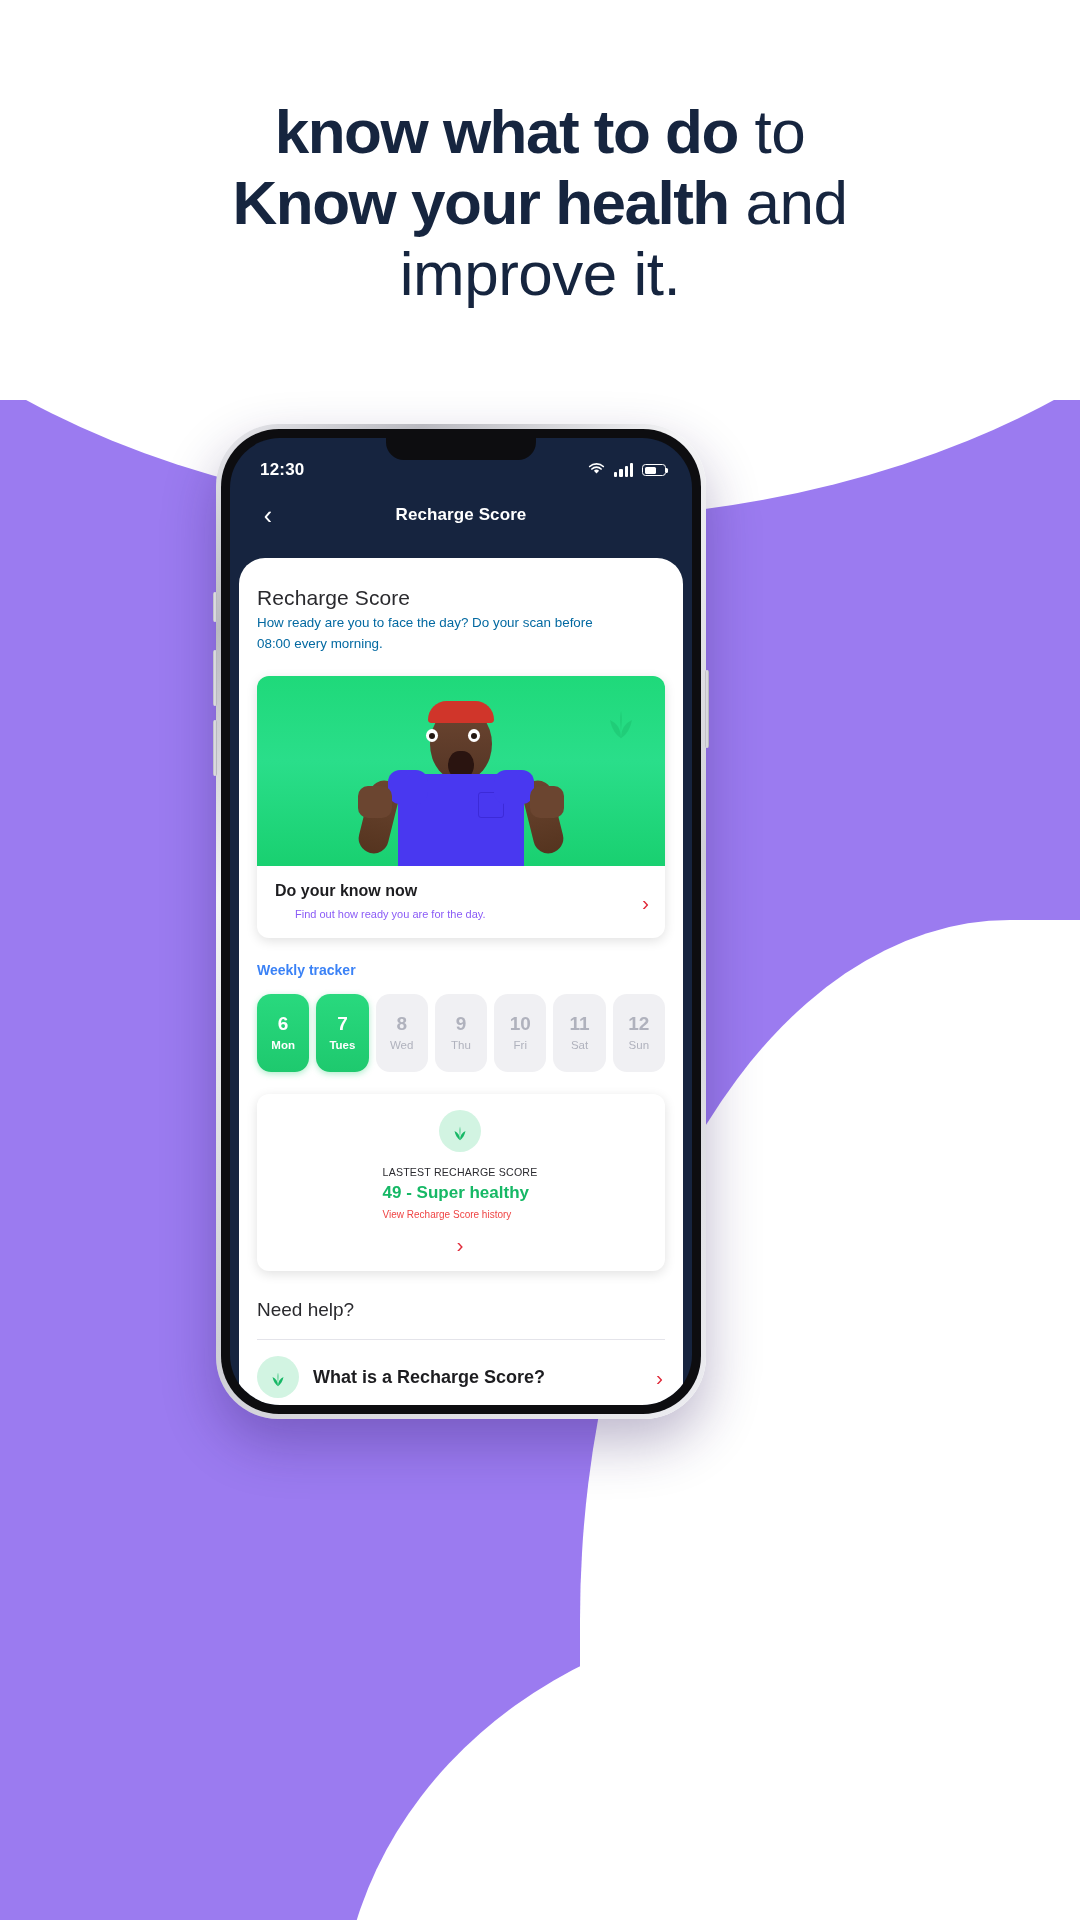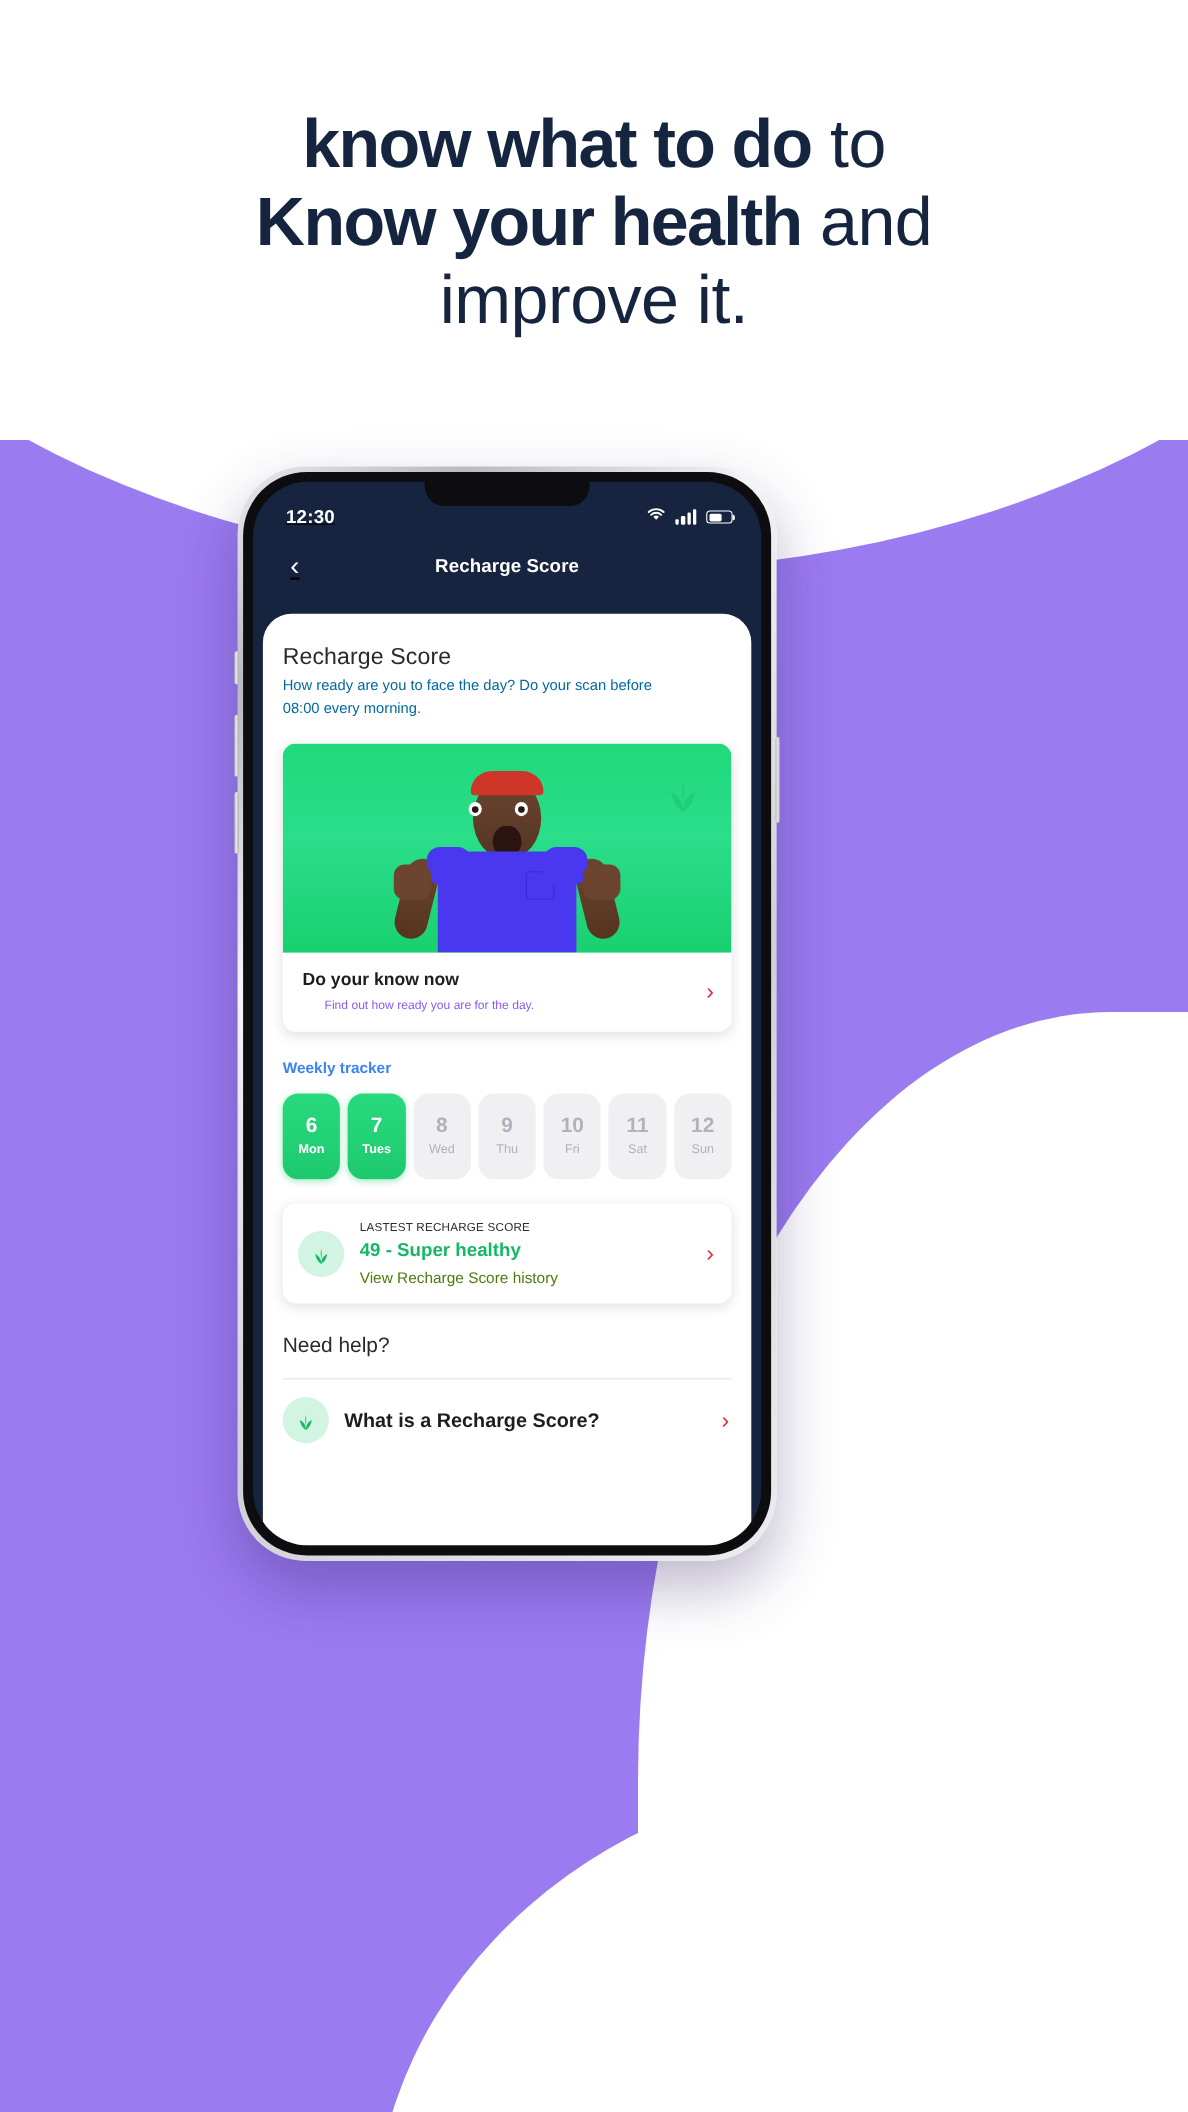--- a/index.html
+++ b/index.html
@@ -94,21 +94,20 @@
     box-shadow: 0 24px 54px rgba(40,20,90,.30);
     z-index: 6;
   }
   .phone-body {
     position: relative;
     width: 100%;
     height: 100%;
     border-radius: 58px;
     background: #0d0d10;
     padding: 9px;
-    text-decoration: underline;
   }
   .screen {
     position: relative;
     width: 100%;
     height: 100%;
     border-radius: 50px;
     background: #16243f;
     overflow: hidden;
   }
   .notch {
@@ -314,31 +313,32 @@
   .score-card {
     margin-top: 22px;
     background: #ffffff;
     border-radius: 12px;
     box-shadow: 0 3px 12px rgba(0,0,0,.12);
     padding: 16px 16px 16px 14px;
     display: flex;
     align-items: center;
     gap: 14px;
     position: relative;
+    flex-direction: column;
   }
   .leaf-badge {
     width: 42px; height: 42px; border-radius: 50%;
     background: #d2f4e2;
     display: flex; align-items: center; justify-content: center;
     flex-shrink: 0;
   }
   .score-meta { flex: 1; }
   .score-kicker { font-size: 10.6px; letter-spacing: .2px; color: #2b2b30; text-transform: uppercase; }
   .score-value { font-size: 17px; font-weight: 700; color: #16b866; margin-top: 5px; }
-  .score-link { font-size: 14px; color: #4d7c0f; margin-top: 6px; }
+  .score-link { font-size: 10px; color: #ef4444; margin-top: 6px; }
   .score-arrow { color: #e02b3a; font-size: 21px; font-weight: 500; line-height: 1; }
 
   
   .help-title { font-size: 19px; color: #2a2a2e; margin-top: 28px; }
   .help-divider { height: 1px; background: #e4e4ea; margin-top: 18px; }
   .help-row {
     display: flex; align-items: center; gap: 14px;
     padding: 16px 2px 16px 0;
     position: relative;
   }

